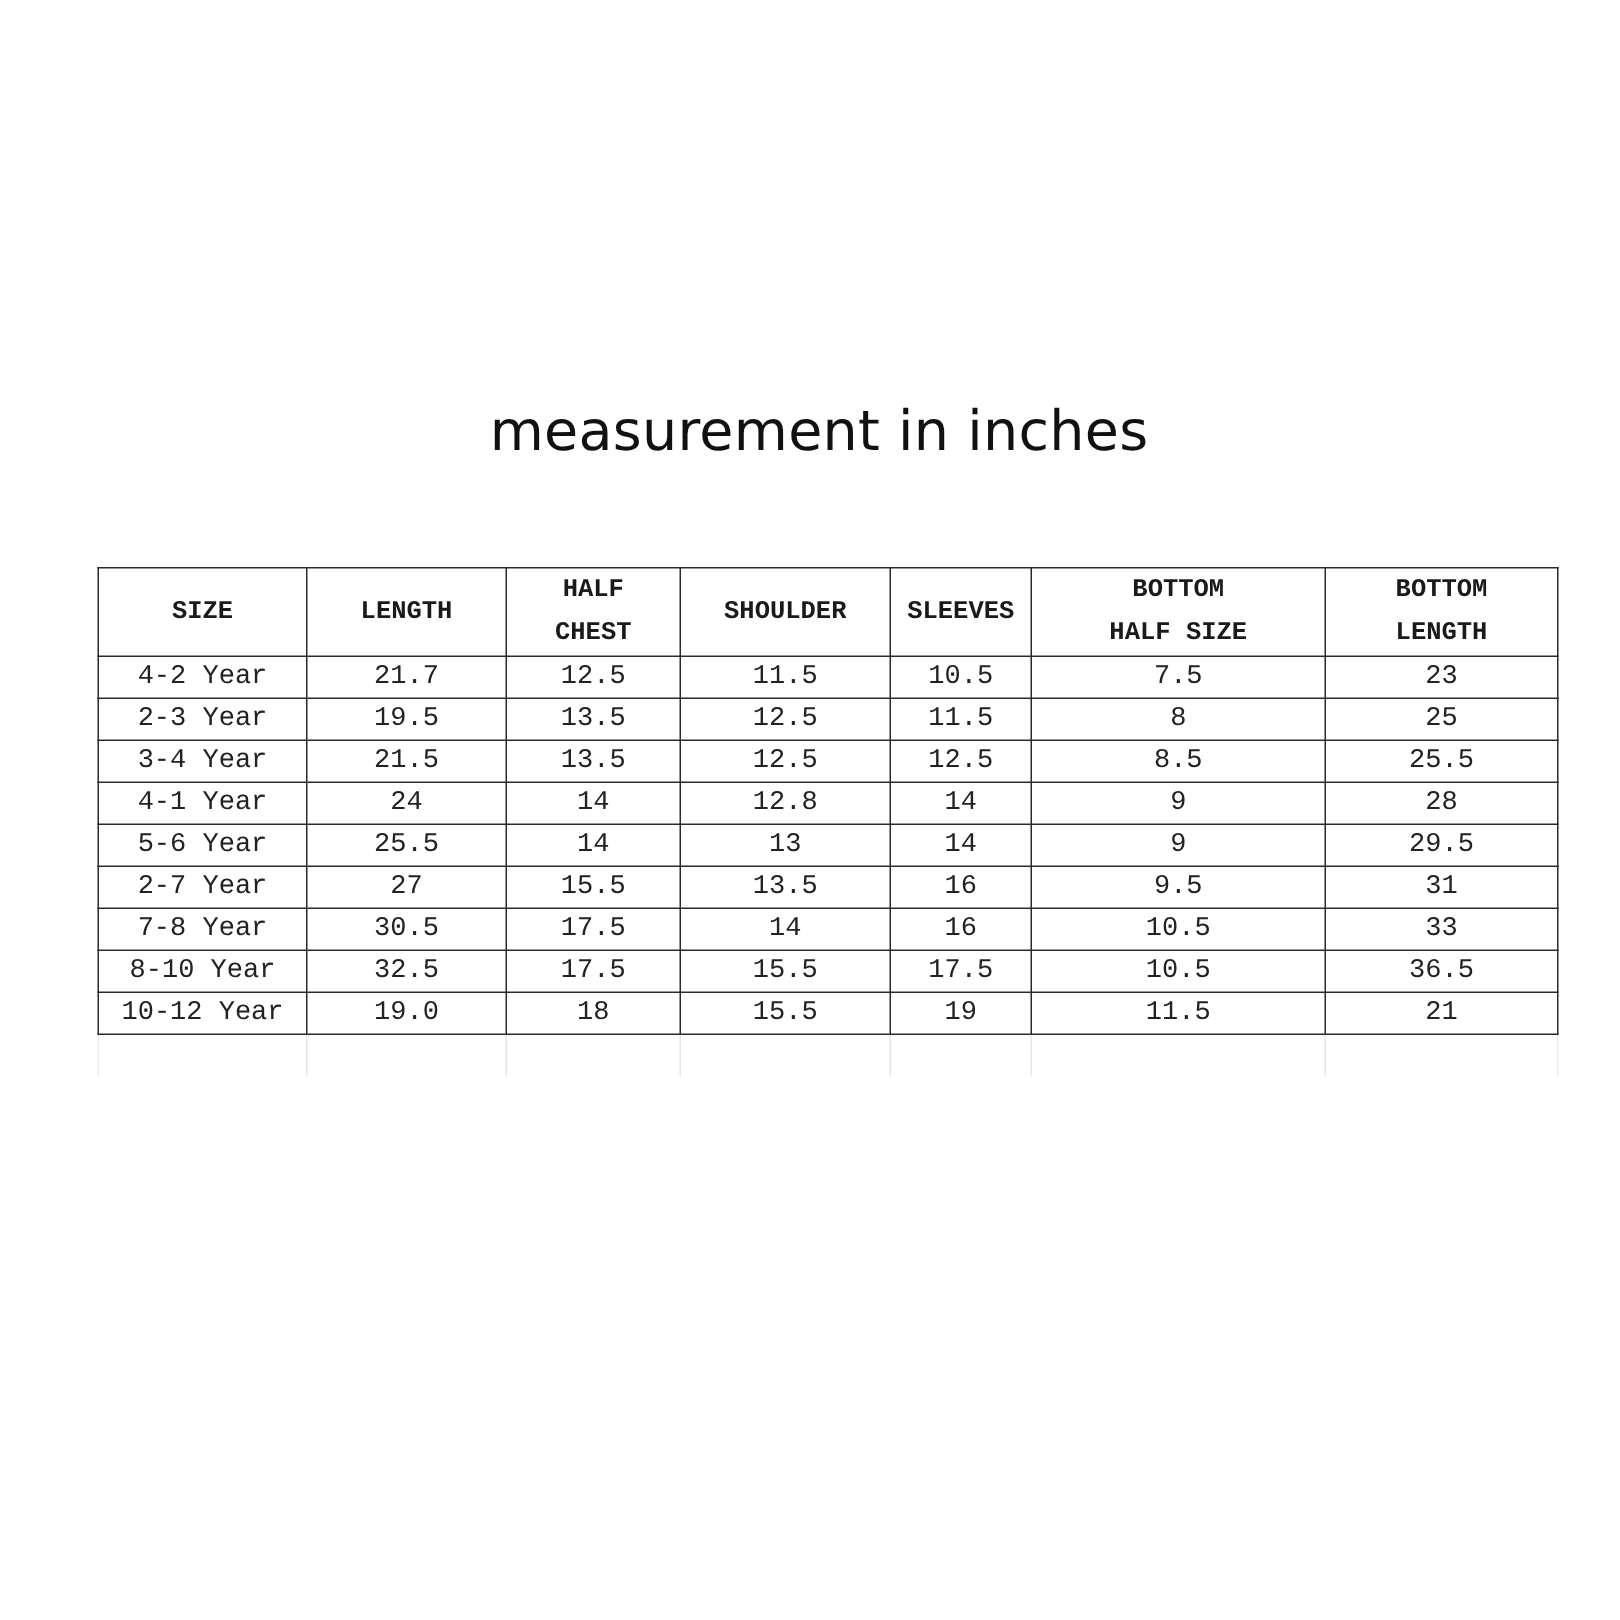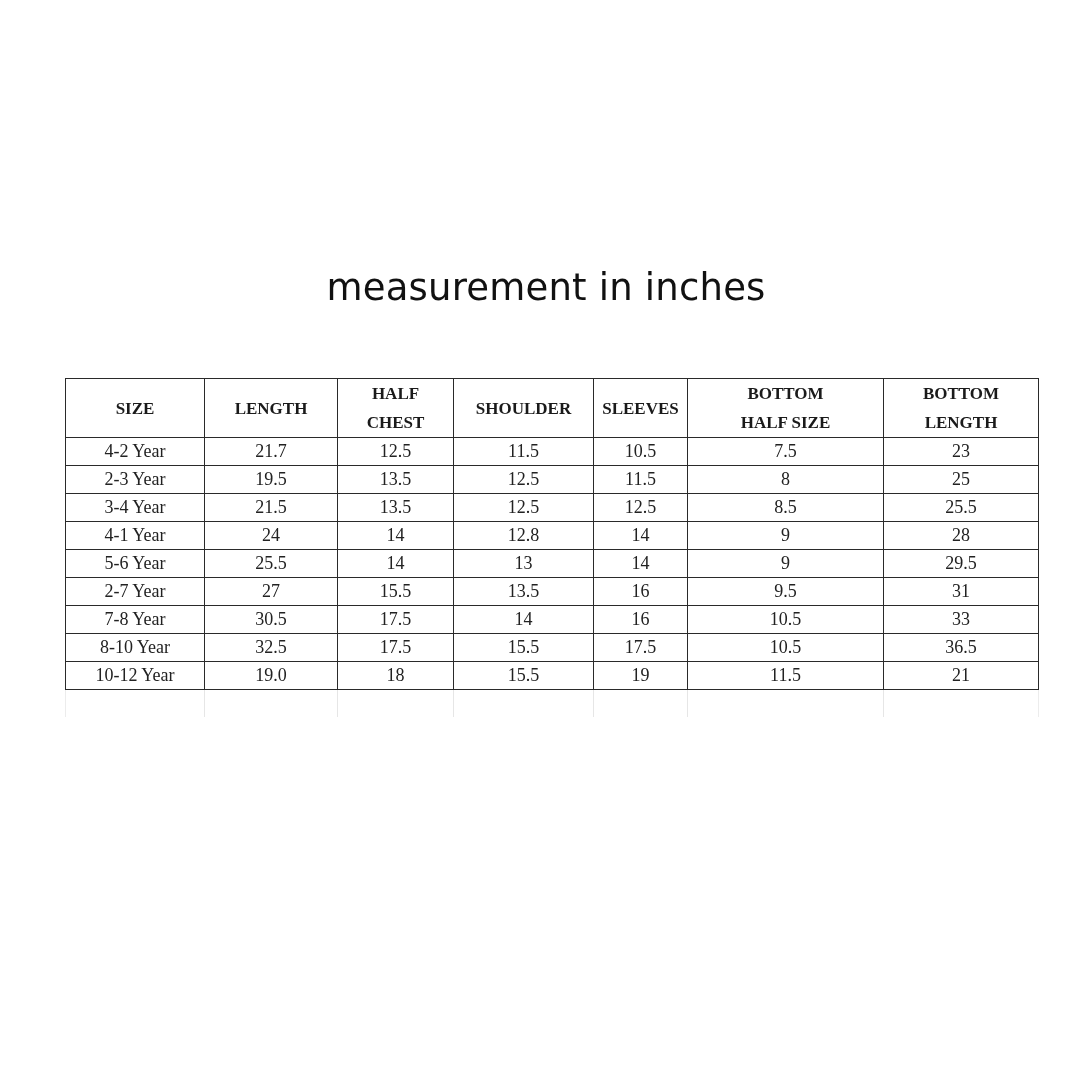--- a/index.html
+++ b/index.html
@@ -28,21 +28,21 @@
       color: #111111;
     }
     .sheet {
       position: absolute;
       left: 65px;
       top: 378px;
     }
     table.size-table {
       border-collapse: collapse;
       table-layout: fixed;
-      font-family: Liberation Serif, serif;
+      font-family: Liberation Mono, monospace;
       font-size: 18px;
       color: #222222;
     }
     table.size-table th,
     table.size-table td {
       border: 1.5px solid #2a2a2a;
       text-align: center;
       vertical-align: middle;
       padding: 0;
       white-space: nowrap;

